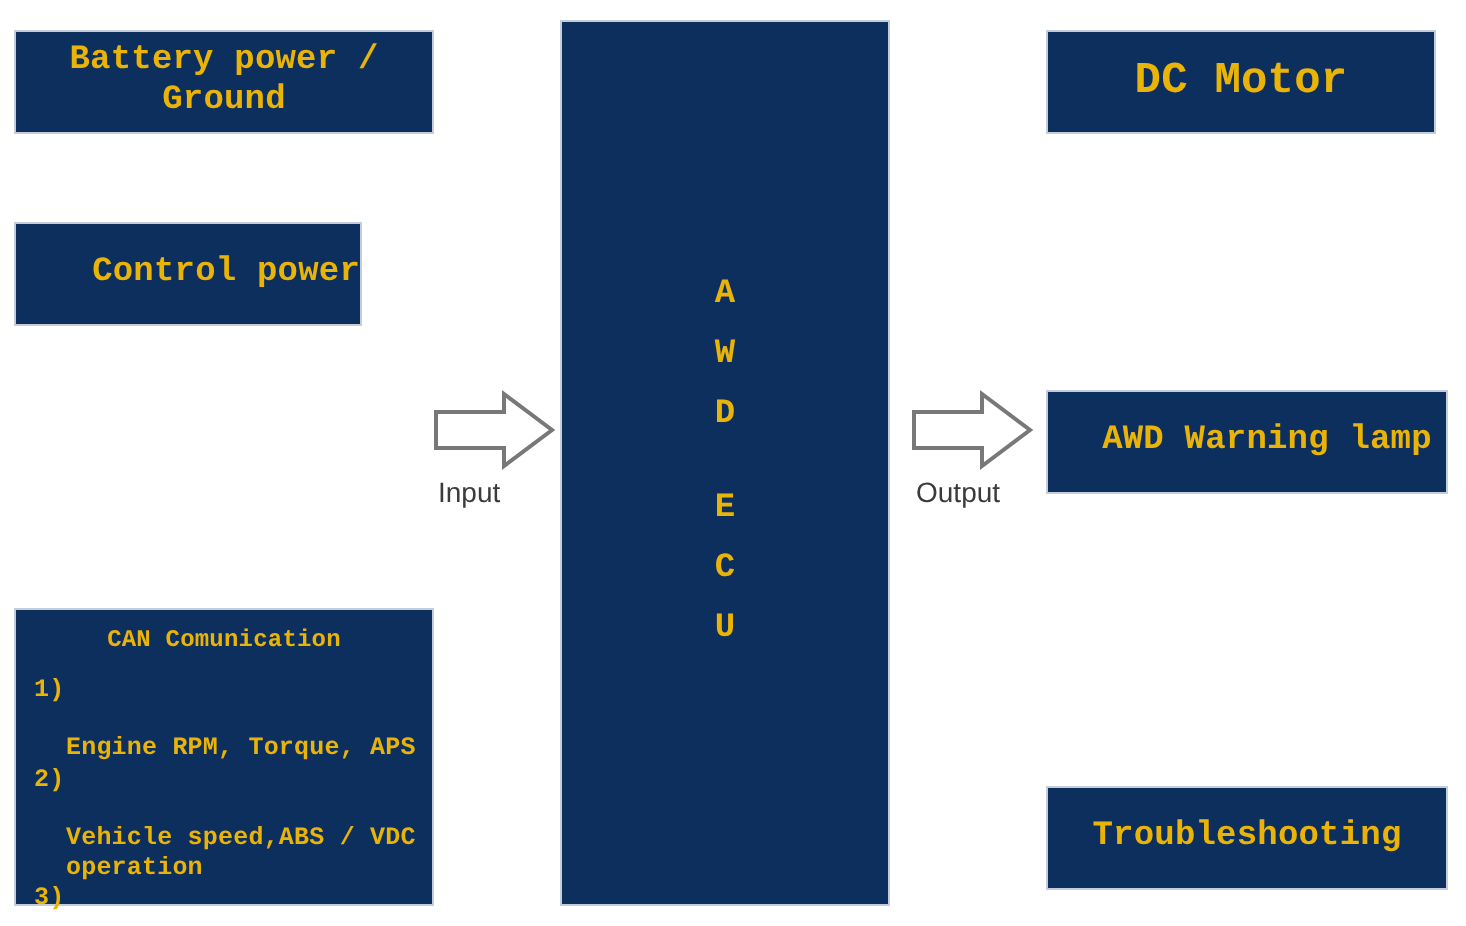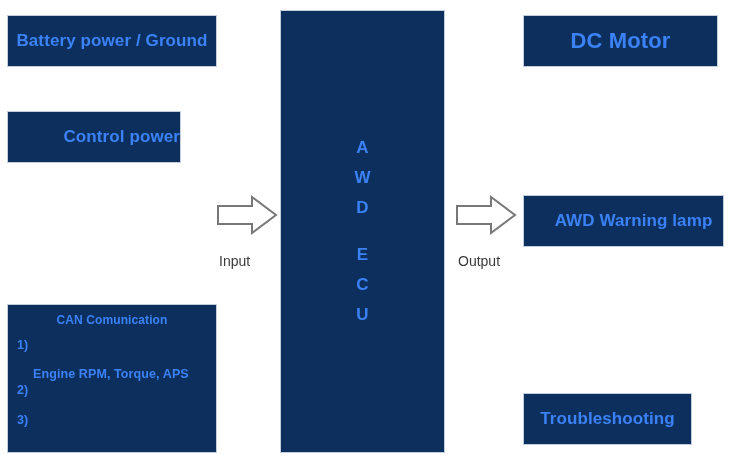--- a/index.html
+++ b/index.html
@@ -16,29 +16,30 @@
   }
   #diagram {
     position: absolute;
     left: 0; top: 0;
     width: 733px;
     height: 463px;
   }
   .box {
     position: absolute;
     background: #0d2f5e;
-    color: #3b82f6;
+    color: #eab308;
     box-sizing: border-box;
     display: flex;
     align-items: center;
     justify-content: center;
     text-align: center;
     font-weight: bold;
     letter-spacing: 0.1px;
     box-shadow: 0 0 0 1px rgba(190,200,215,0.9);
+    font-family: Liberation Mono, monospace;
   }
   .box-label {
     display: block;
     line-height: 1.2;
     font-weight: bold;
   }
 
   
   #box-battery-power  { left: 8px;  top: 16px;  width: 208px; height: 50px;  font-size: 17px; }
   #box-control-power  { left: 8px;  top: 112px; width: 172px; height: 50px;  font-size: 17px; justify-content: flex-end; }
@@ -93,36 +94,36 @@
     align-items: center;
     font-size: 17px;
     font-weight: bold;
     line-height: 1.78;
   }
   #ecu-letters .gap { height: 16px; }
 
   
   #box-dc-motor        { left: 524px; top: 16px;  width: 193px; height: 50px; font-size: 22px; }
   #box-awd-warning     { left: 524px; top: 196px; width: 199px; height: 50px; font-size: 17px; padding-left: 20px; }
-  #box-troubleshooting { left: 524px; top: 394px; width: 167px; height: 50px; font-size: 17px; }
+  #box-troubleshooting { left: 524px; top: 394px; width: 199px; height: 50px; font-size: 17px; }
 
   
   .arrow-group {
     position: absolute;
     width: 70px;
   }
   #arrow-input-group  { left: 216px; top: 194px; }
   #arrow-output-group { left: 455px; top: 194px; }
   .arrow-svg { display: block; }
   .arrow-caption {
     font-size: 14px;
     color: #3b3b3b;
     text-align: left;
     padding-left: 3px;
-    margin-top: 17px;
+    margin-top: 2px;
     font-weight: normal;
     white-space: nowrap;
   }
 </style>
 </head>
 <body>
 
 <div id="diagram">
 
   <div class="box" id="box-battery-power">
@@ -136,20 +137,22 @@
 
   <div class="box" id="box-can">
     <div id="can-title">CAN Comunication</div>
     <ul id="can-list">
       <li>
         <span class="num">1)</span>
         <span>Engine RPM, Torque, APS</span>
       </li>
       <li>
         <span class="num">2)</span>
+        <span>Vehicle speed,ABS / VDC
+operation</span>
       </li>
       <li>
         <span class="num">3)</span>
         
       </li>
 
     </ul>
   </div>
 
   <div class="arrow-group" id="arrow-input-group">

